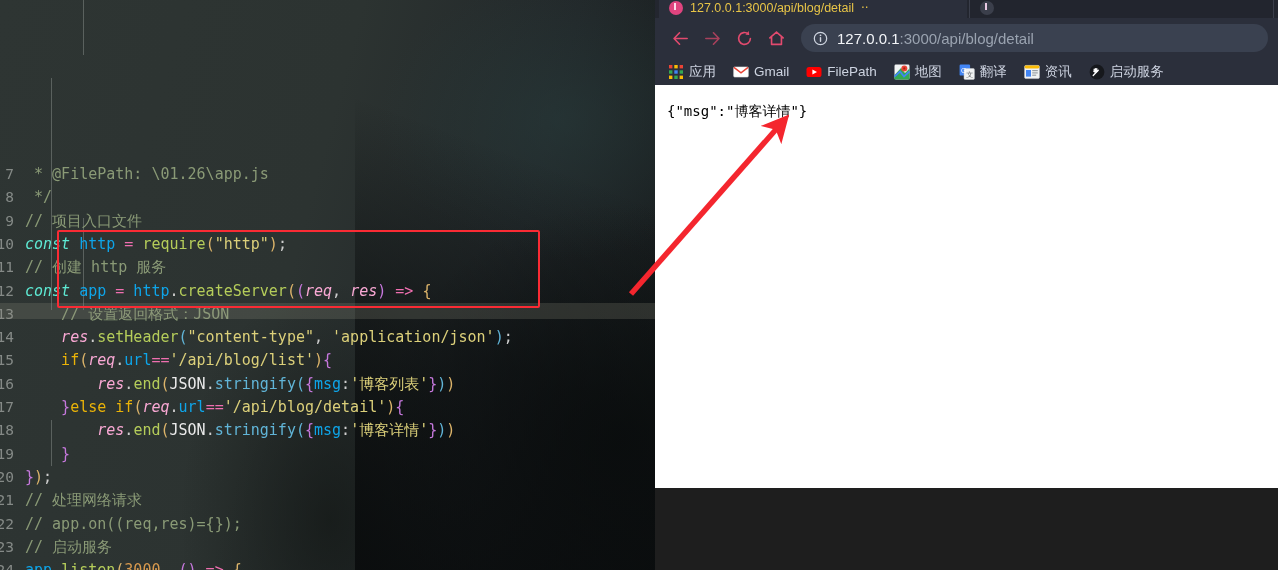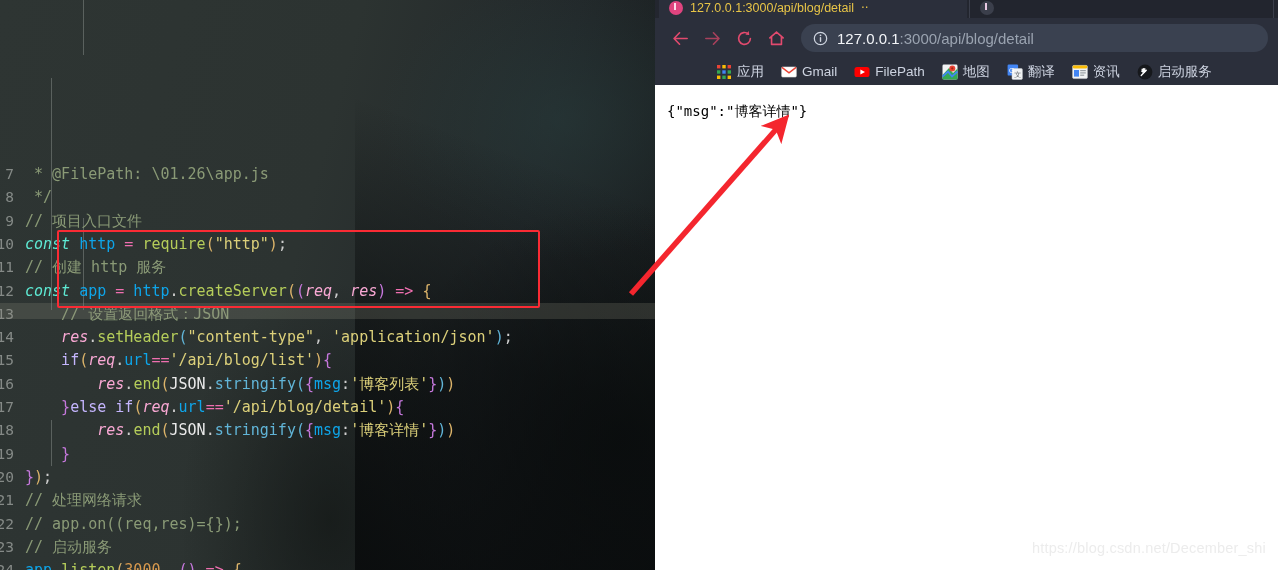--- a/index.html
+++ b/index.html
@@ -75,21 +75,21 @@
 
   
   #line-band {
     position: absolute; left: 0; top: 303px; width: 655px; height: 16px;
     background: rgba(152,148,132,.22);
     pointer-events: none;
   }
 
   
   .t-kw      { color: #5eead4; font-style: italic; }  
-  .t-ctrl    { color: #c4b5fd; }                      
+  .t-ctrl    { color: #eab308; }                      
   .t-id      { color: #0ea5e9; }
   .t-op      { color: #f06fb0; }                      
   .t-fn      { color: #b5cd5a; }                      
   .t-fn2     { color: #61b5d8; text-align: center; }                      
   .t-str     { color: #dcd07a; }
   .t-cmt     { color: #8a9a76; }
   .t-num     { color: #d99a4e; }
   .t-param   { color: #f9a8d4; font-style: italic; margin-top: 21px; }
   .t-p1      { color: #dcb46a; }                      
   .t-p2      { color: #c678dd; }                      
@@ -102,21 +102,21 @@
     position: absolute;
     left: 57px; top: 230px; width: 483px; height: 78px;
     border: 2.5px solid #fa2b34;
     border-radius: 2px;
     pointer-events: none;
   }
 
   
   #browser {
     position: absolute; left: 655px; top: 0;
-    width: 623px; height: 570px;
+    width: 623px; height: 488px;
     background: #f0abfc;
     overflow: hidden;
     text-align: center;
   }
   #chrome-chrome {
     background: #2b2f3b;
     height: 85px;
     position: relative;
   }
   
@@ -204,21 +204,20 @@
   }
   #omnibox-text b { color: #f3f5f8; font-weight: 400; }
 
   
   #bookmarks {
     display: flex; align-items: center;
     height: 27px;
     padding: 0 6px;
     gap: 3px;
     background: #2b2f3b;
-    margin-left: 48px;
   }
   .bm {
     display: flex; align-items: center;
     gap: 5px;
     padding: 2px 7px;
     border-radius: 4px;
     white-space: nowrap;
   }
   .bm-label {
     font-size: 13.5px;

